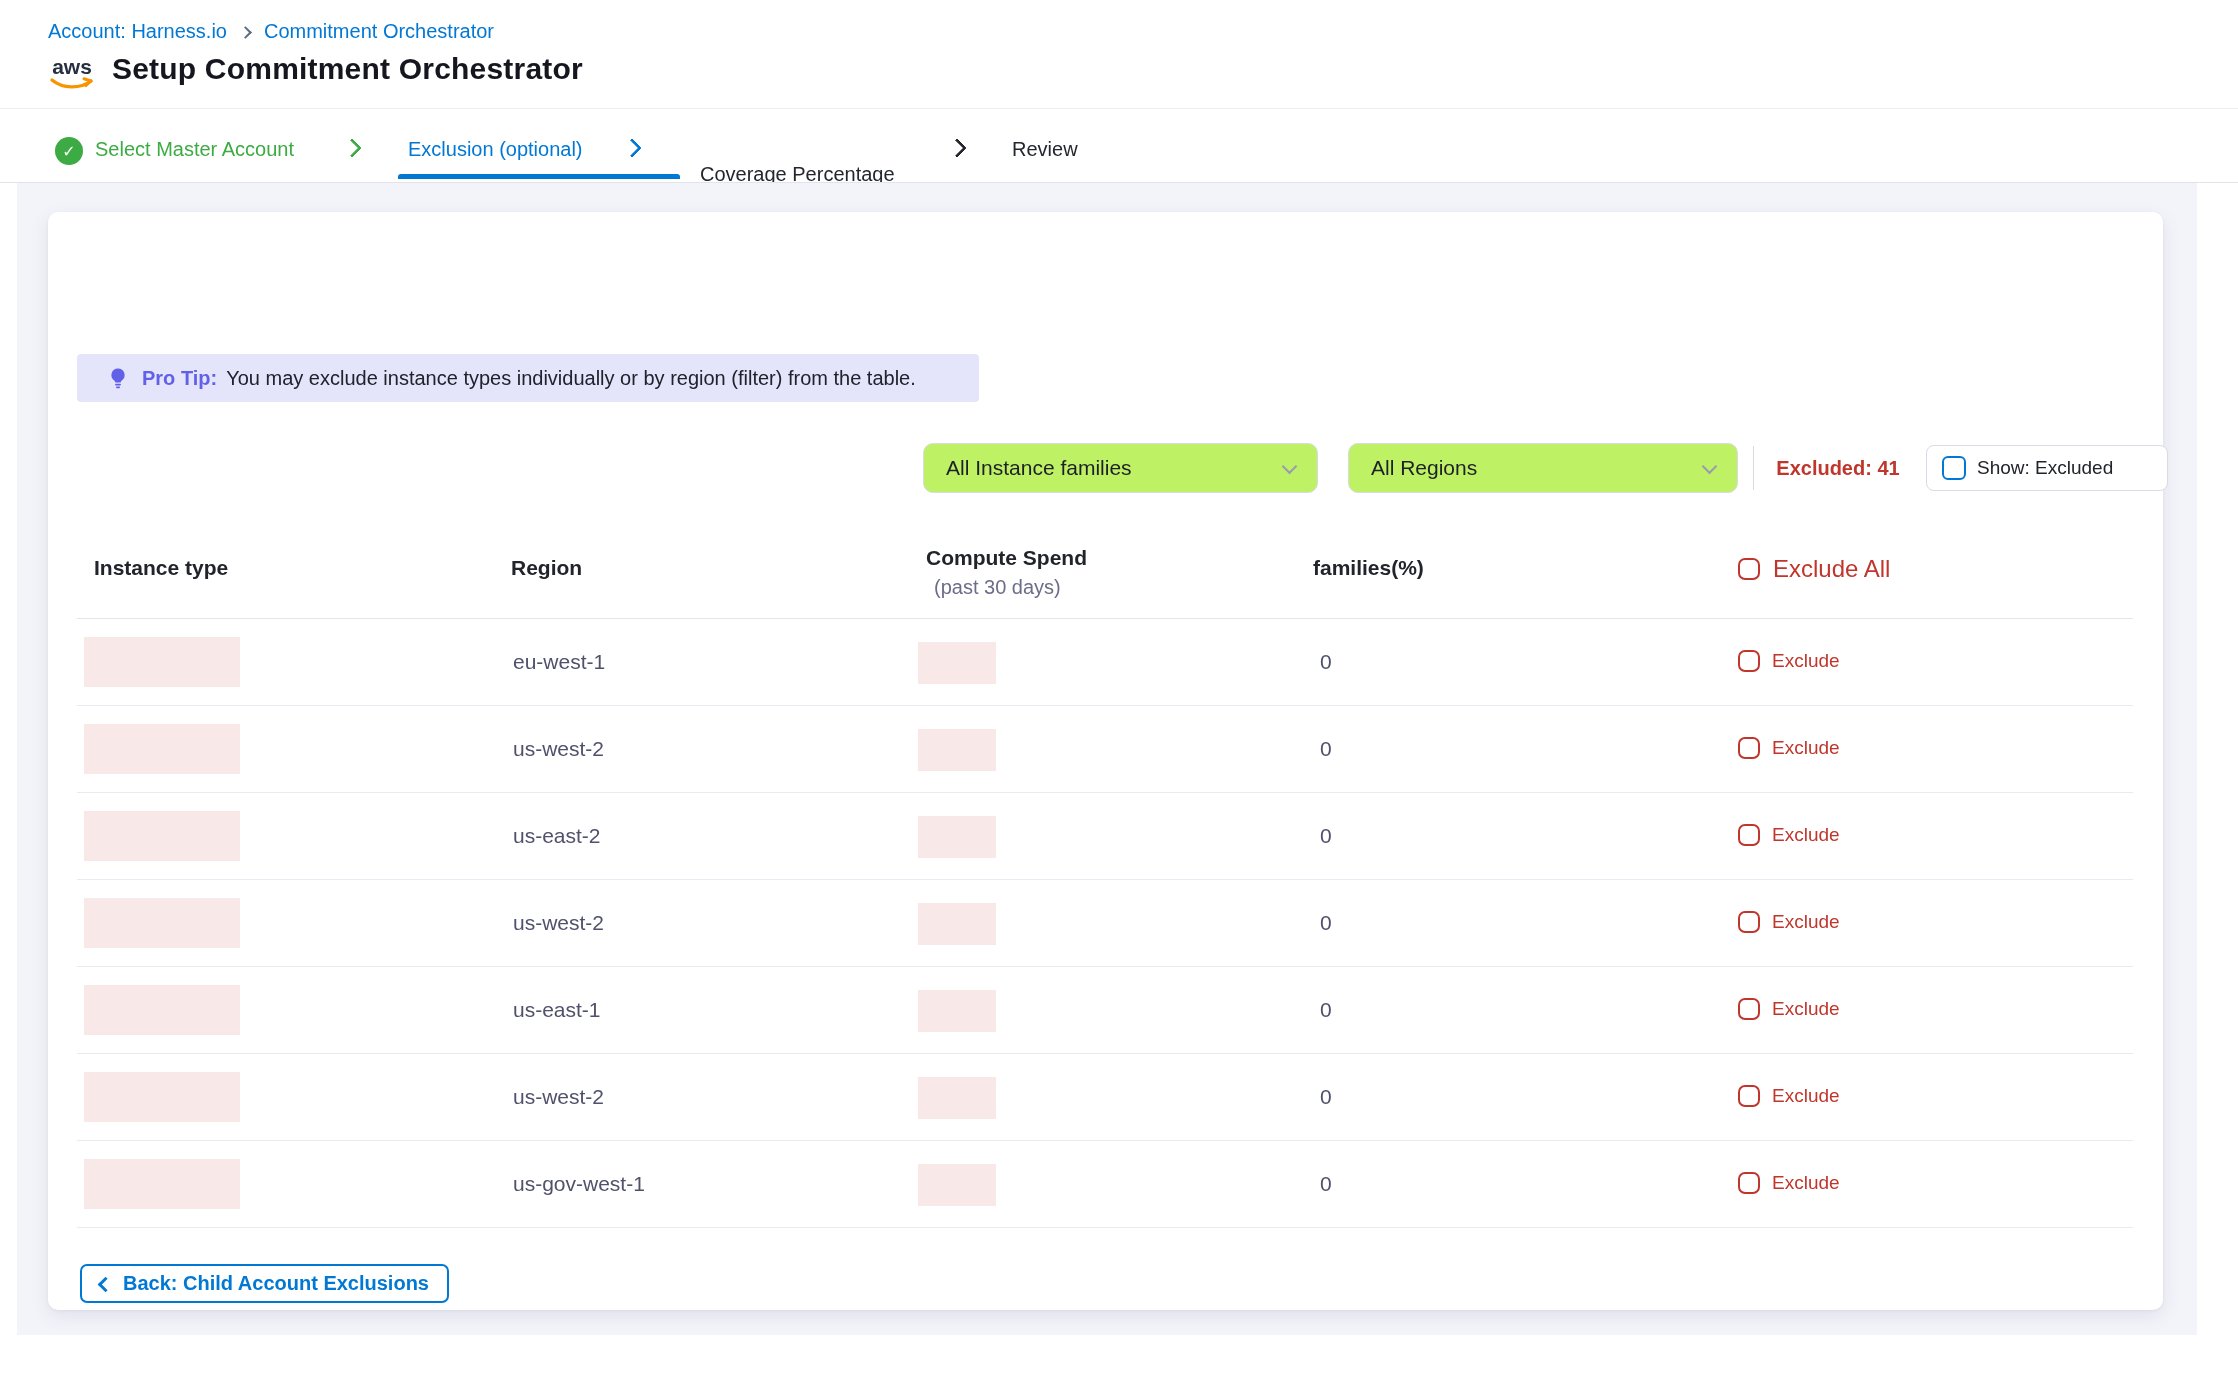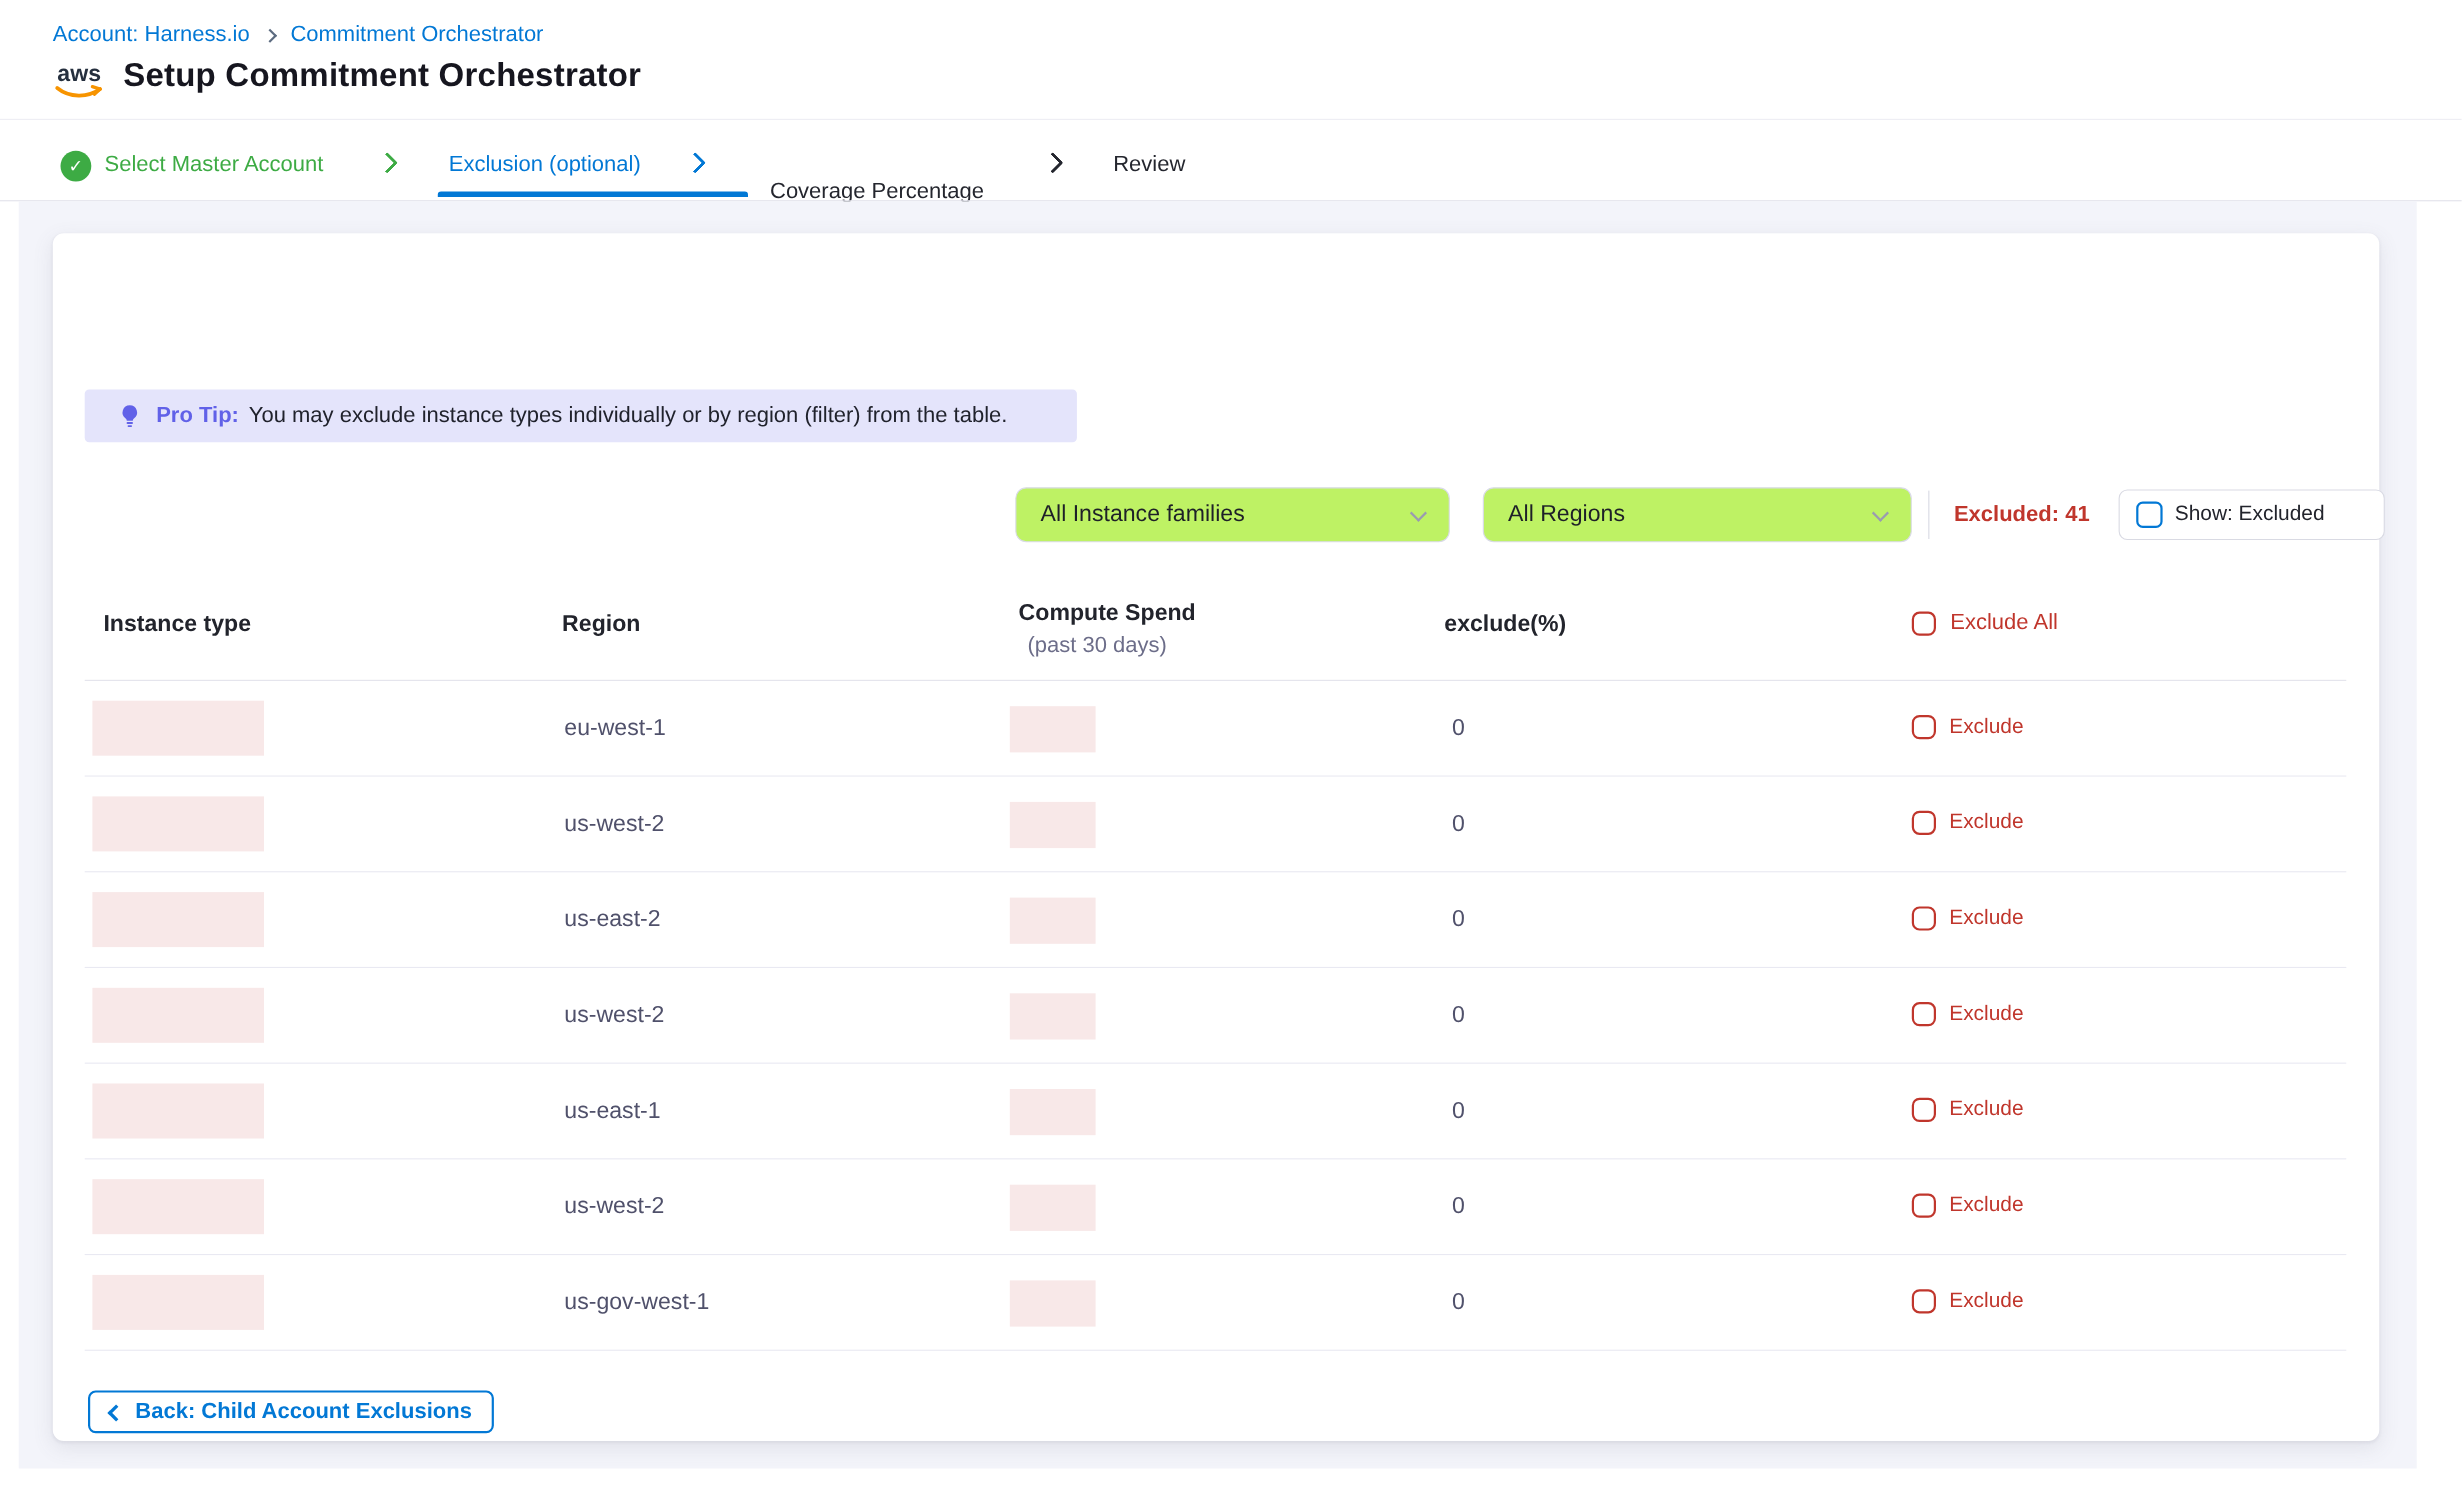--- a/index.html
+++ b/index.html
@@ -58,21 +58,21 @@
               border-radius:8px; display:flex; align-items:center; padding:0 15px; gap:11px; cursor:pointer; }
   .cb-blue { width:24px; height:24px; border:2.5px solid #0278d5; border-radius:6px; background:#fff; flex:none; cursor:pointer; }
   .show-label { font-size:19px; color:#22242c; }
 
   
   .th { position:absolute; font-size:21px; font-weight:700; color:#22242c; }
   .th-sub { position:absolute; font-size:20px; font-weight:400; color:#6c6d89; }
   .header-rule { position:absolute; left:29px; top:406px; width:2056px; height:1px; background:#e3e3ec; }
   .cb-red { width:22px; height:22px; border:2px solid #c0362c; border-radius:7px; background:#fff; flex:none; cursor:pointer; }
   .excl-all { position:absolute; left:1690px; top:343px; display:flex; align-items:center; gap:13px; cursor:pointer; }
-  .excl-all-label { font-size:20px; color:#c0362c; }
+  .excl-all-label { font-size:24px; color:#c0362c; }
 
   .row { position:absolute; left:29px; width:2056px; height:87px; border-bottom:1px solid #e9e9f2; }
   .rect-it { position:absolute; left:7px; top:18px; width:156px; height:50px; background:#f8e8e8; }
   .row-region { position:absolute; left:436px; top:31px; font-size:21px; color:#50516b; }
   .rect-spend { position:absolute; left:841px; top:23px; width:78px; height:42px; background:#f8e8e8; }
   .row-zero { position:absolute; left:1243px; top:31px; font-size:21px; color:#50516b; }
   .row-excl { position:absolute; left:1661px; top:31px; display:flex; align-items:center; gap:12px; cursor:pointer; }
   .row-excl-label { font-size:19px; color:#c0362c; }
 
   .back-btn { position:absolute; left:32px; top:1052px; height:39px; display:inline-flex; align-items:center; gap:12px;
@@ -142,21 +142,21 @@
     <div class="excl-count">Excluded: 41</div>
     <div class="show-btn">
       <span class="cb-blue"></span>
       <span class="show-label">Show: Excluded</span>
     </div>
 
     <div class="th" style="left:46px; top:344px;">Instance type</div>
     <div class="th" style="left:463px; top:344px;">Region</div>
     <div class="th" style="left:851px; top:334px;margin-left:27px;">Compute Spend</div>
     <div class="th-sub" style="left:886px; top:364px;">(past 30 days)</div>
-    <div class="th" style="left:1265px; top:344px;">exclude(%)</div>
+    <div class="th" style="left:1265px; top:344px;">families(%)</div>
     <div class="excl-all">
       <span class="cb-red"></span>
       <span class="excl-all-label">Exclude All</span>
     </div>
     <div class="header-rule"></div>
 
     <div class="row" style="top:407px;">
       <div class="rect-it"></div>
       <div class="row-region">eu-west-1</div>
       <div class="rect-spend"></div>

